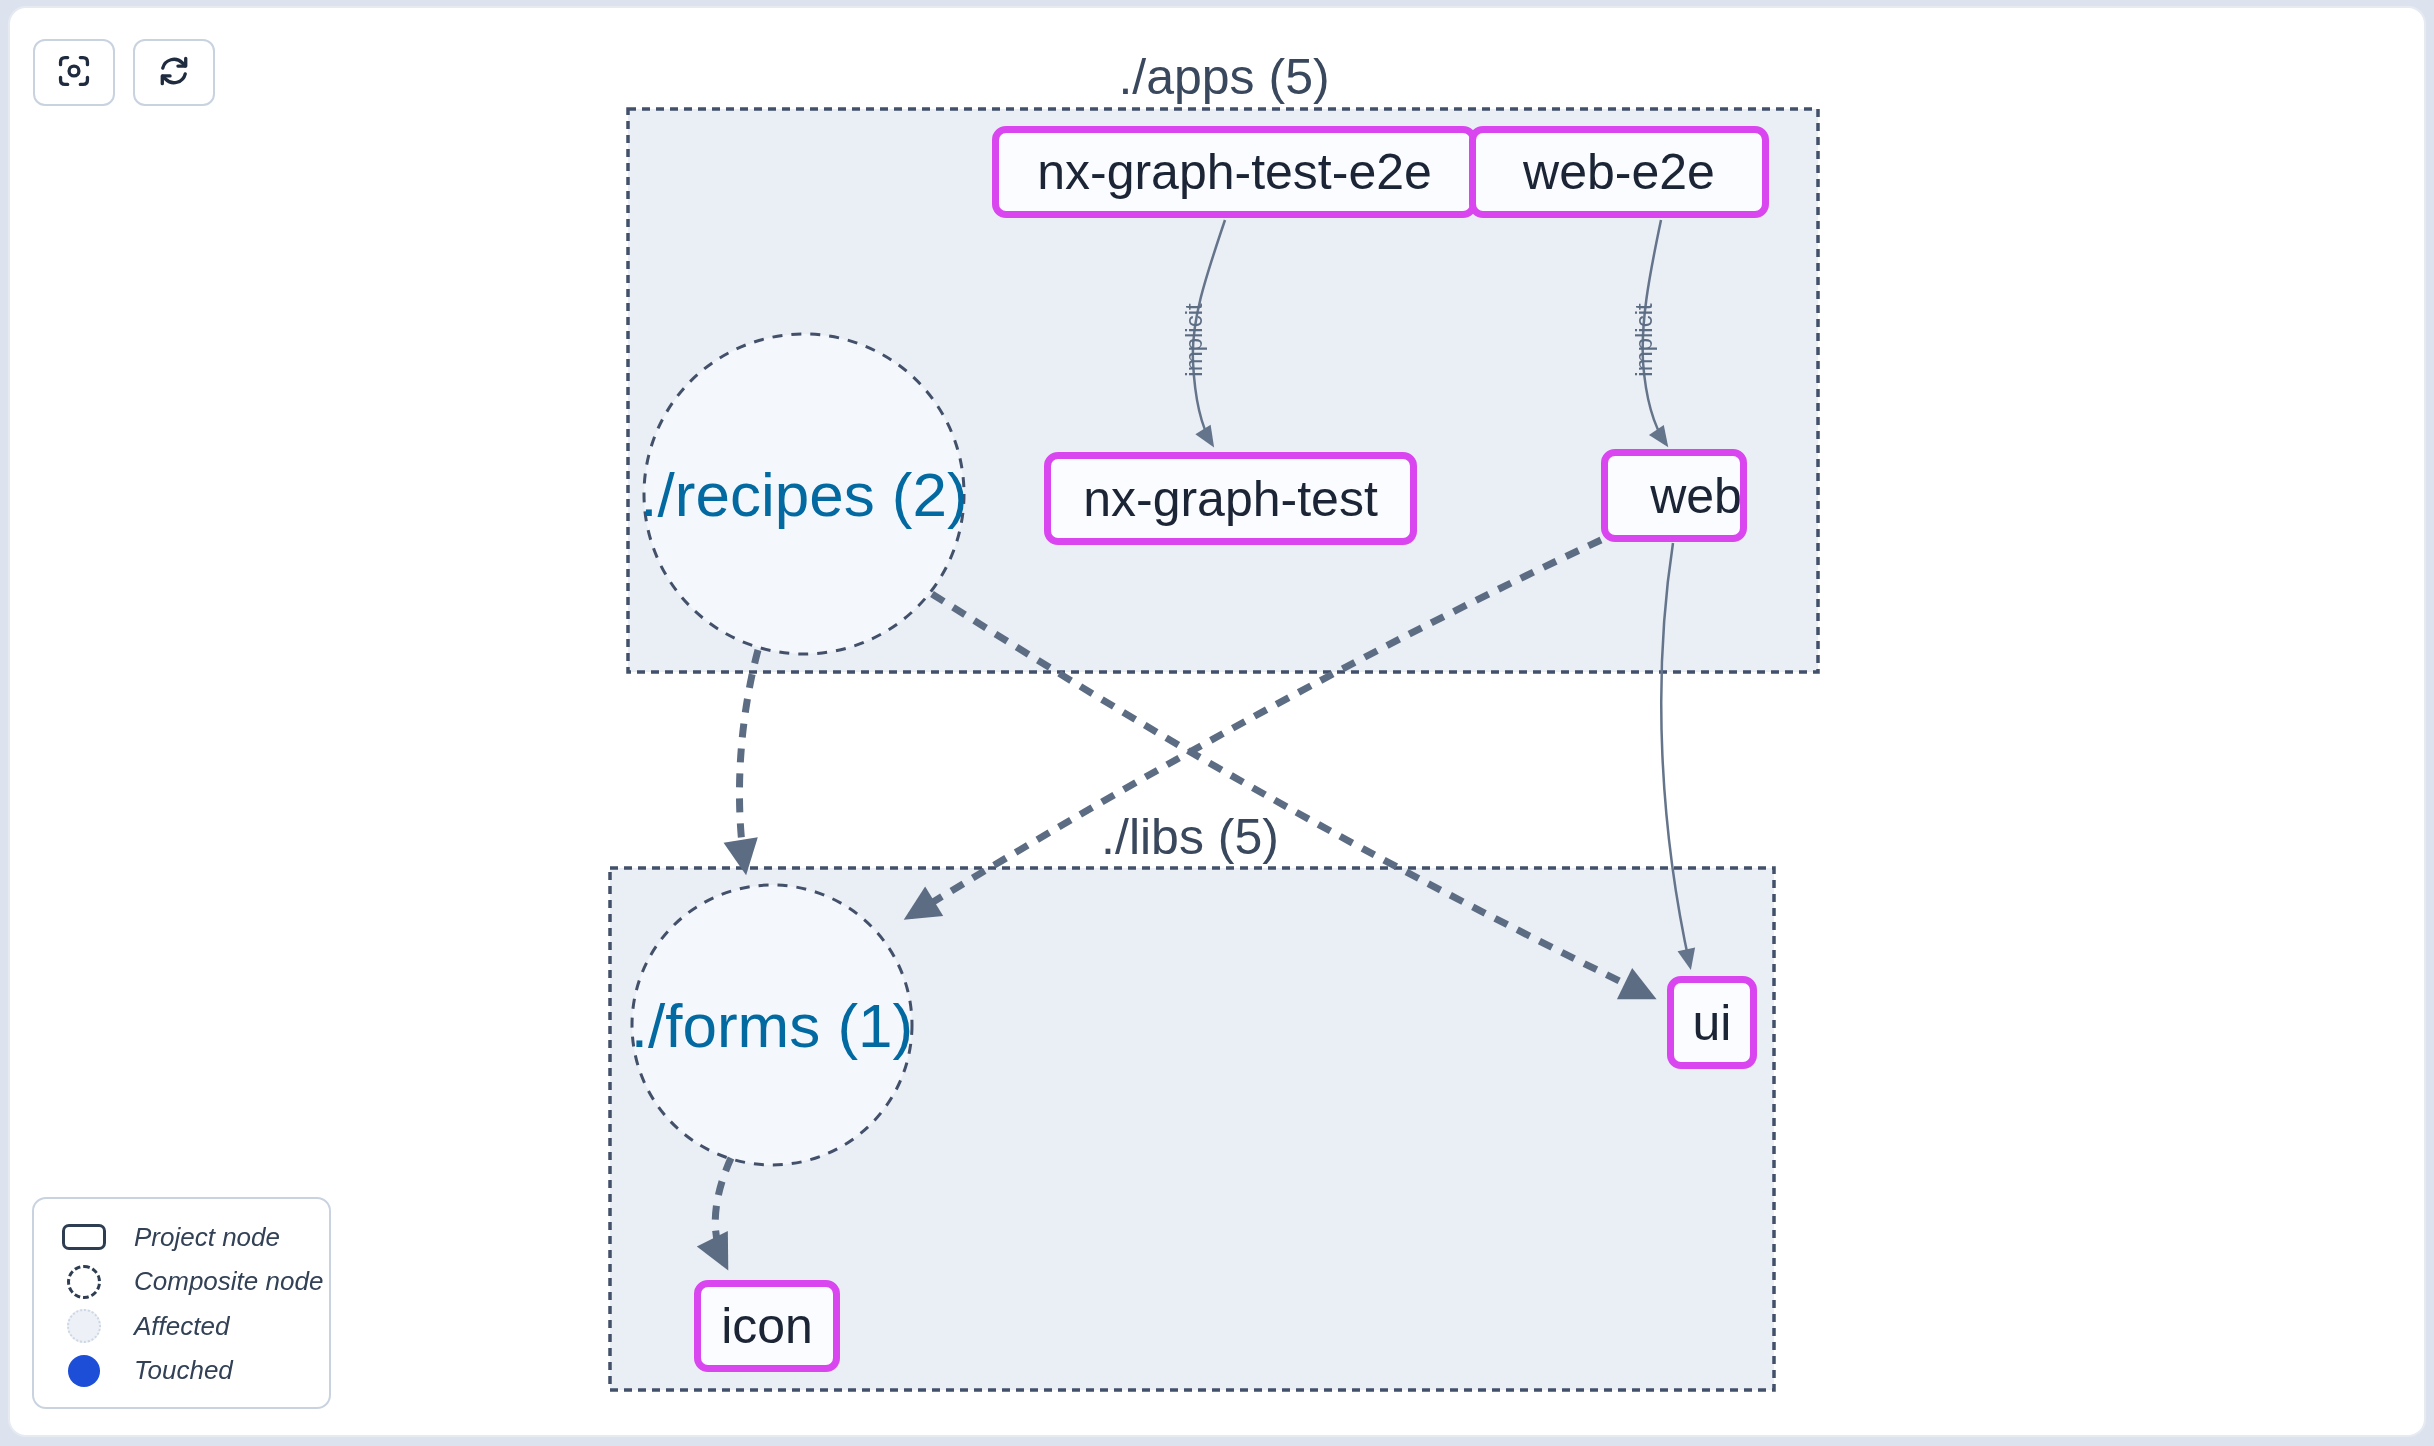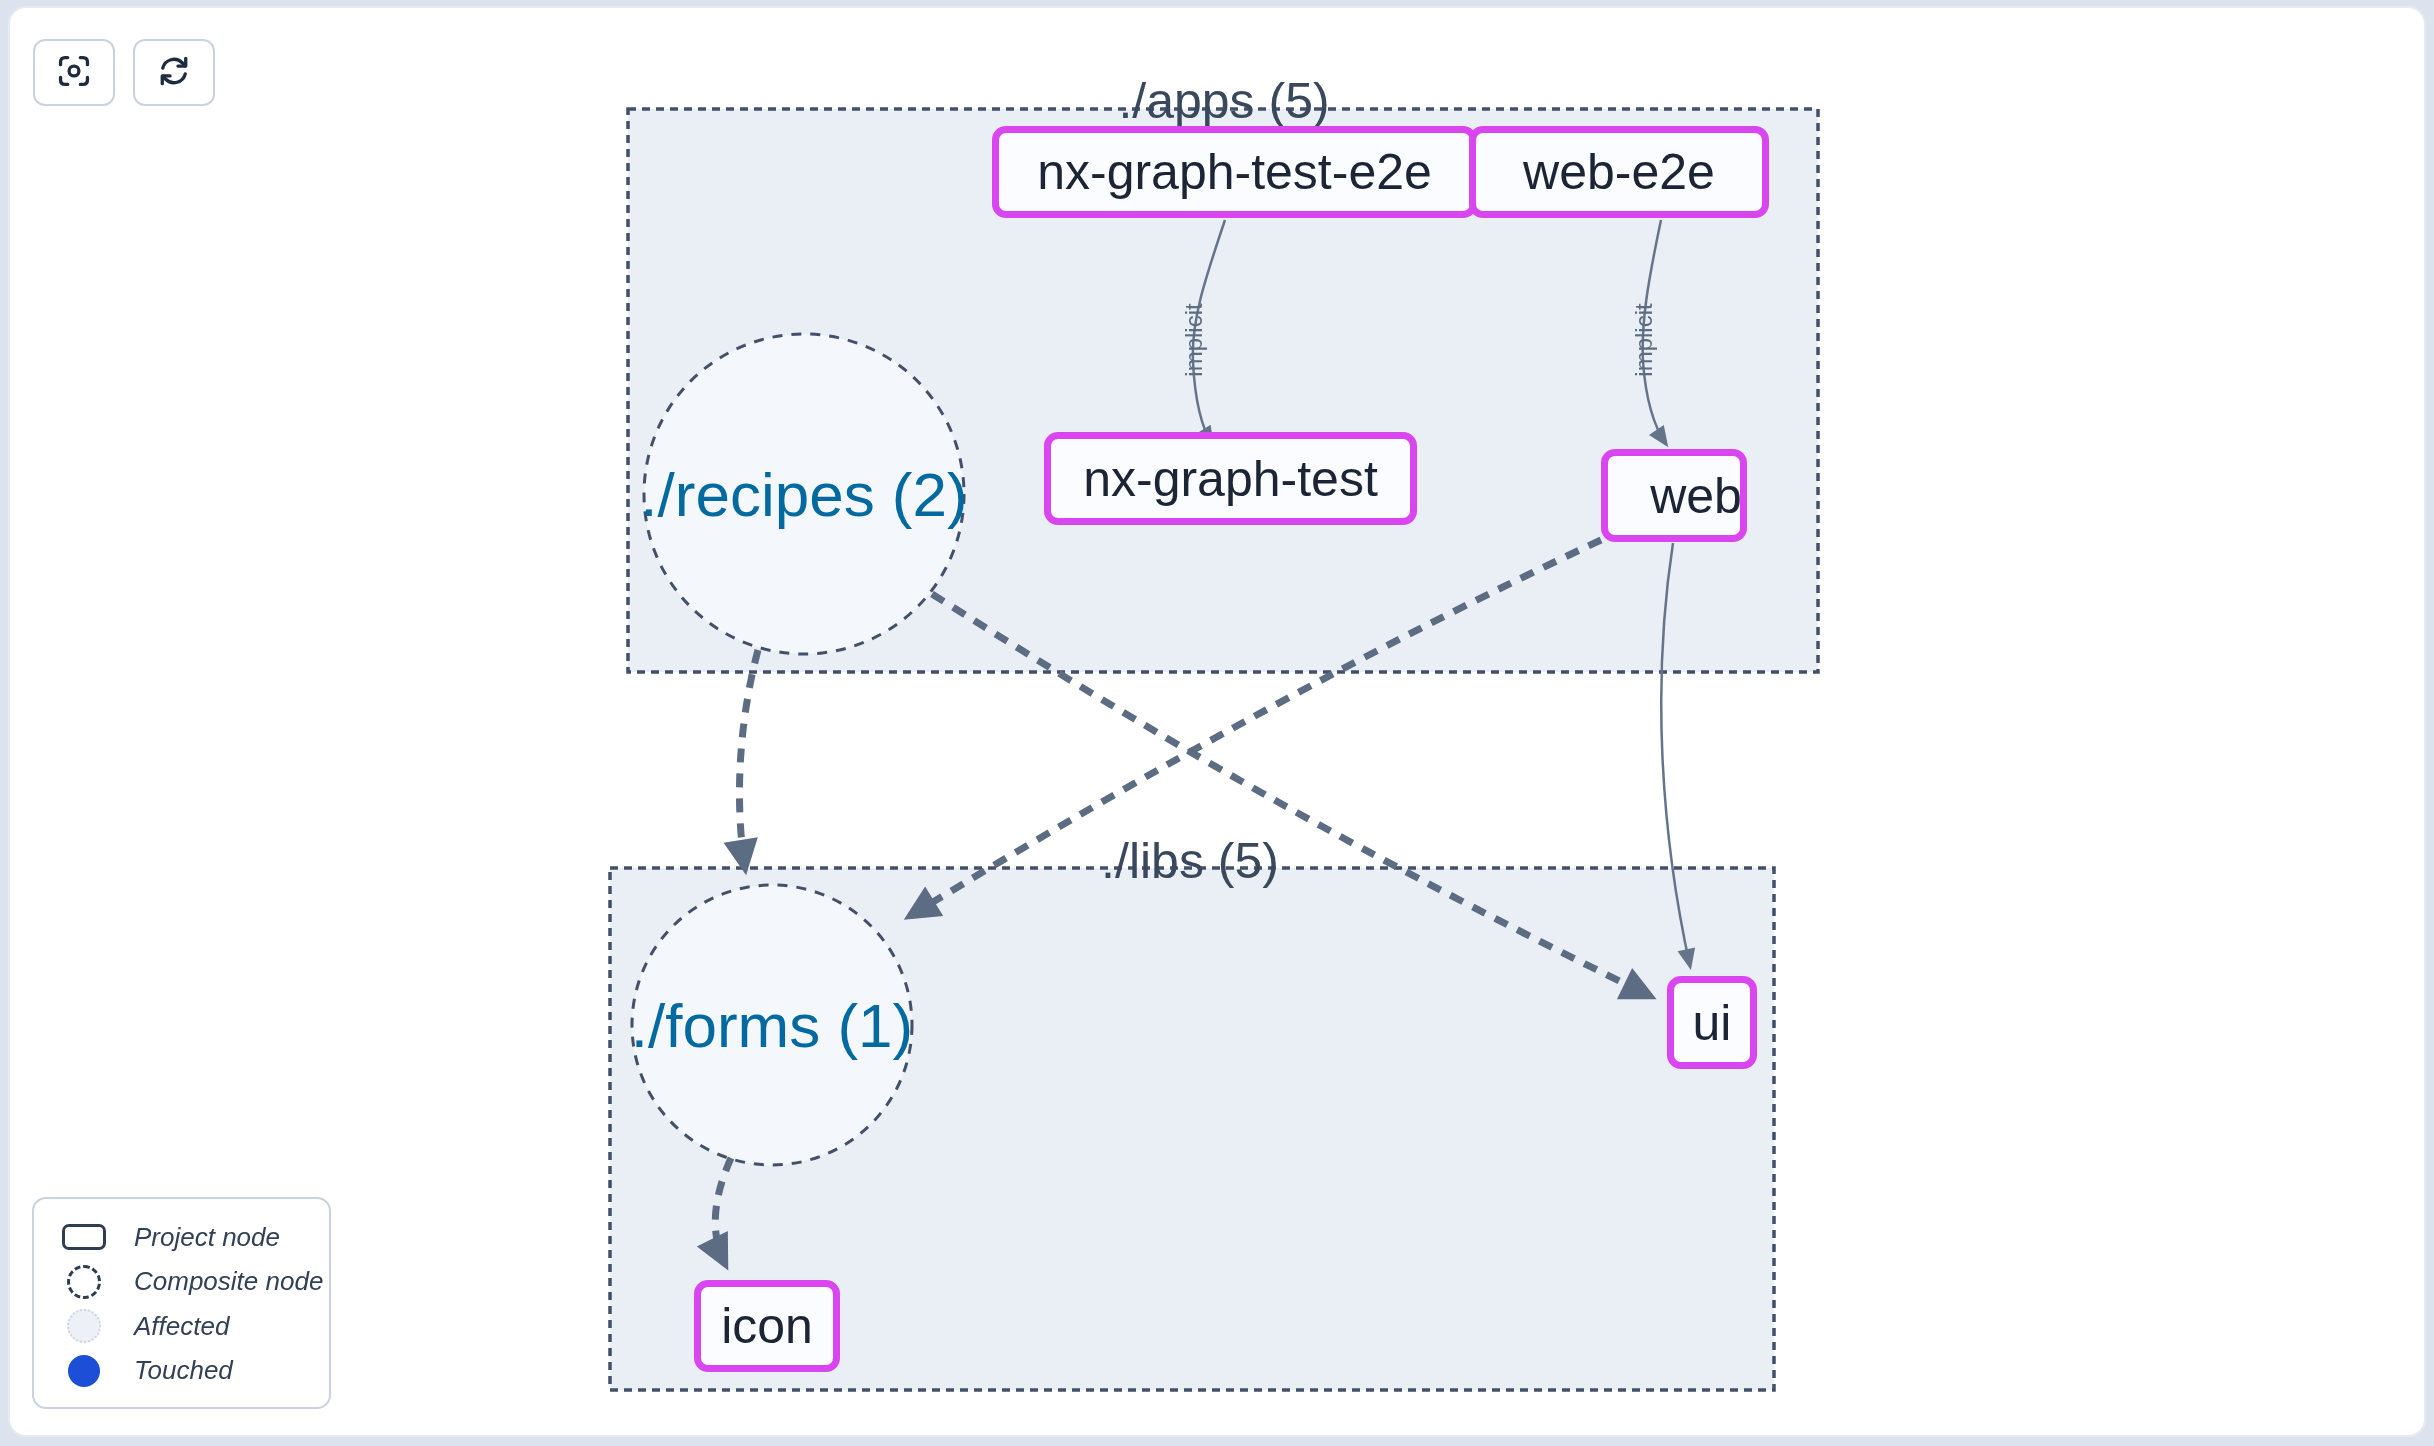--- a/index.html
+++ b/index.html
@@ -20,21 +20,21 @@
     position: absolute; top: 39px; width: 82px; height: 67px;
     background: #ffffff; border: 2px solid #c9d3e0; border-radius: 12px;
     display: flex; align-items: center; justify-content: center;
     box-sizing: border-box; cursor: pointer; padding: 0;
   }
   .toolbar-btn svg { stroke: #1f2b3e; fill: none; stroke-width: 2.1; stroke-linecap: round; stroke-linejoin: round; }
 
   .group-label {
     position: absolute; width: 500px; height: 52px;
     display: flex; align-items: flex-end; justify-content: center;
-    font-size: 50px; color: #3a485e; margin-top: 24px;
+    font-size: 50px; color: #3a485e;
   }
   .node {
     position: absolute; box-sizing: border-box;
     background: #fbfcff; border: 7px solid #d946ef; border-radius: 14px;
     display: flex; align-items: center; justify-content: center;
     font-size: 50px; color: #1b2535; cursor: pointer;
   }
   .circle-label {
     position: absolute; width: 400px; height: 64px;
     display: flex; align-items: center; justify-content: center;
@@ -92,21 +92,21 @@
   </svg>
 
   <div class="group-label" style="left:974px; top:54px;">./apps (5)</div>
   <div class="group-label" style="left:940px; top:814px;">./libs (5)</div>
 
   <div class="circle-label" style="left:604px; top:462px;">./recipes (2)</div>
   <div class="circle-label" style="left:572px; top:993px;">./forms (1)</div>
 
   <div class="node" style="left:992px; top:126px; width:485px; height:92px;">nx-graph-test-e2e</div>
   <div class="node" style="left:1469px; top:126px; width:300px; height:92px;">web-e2e</div>
-  <div class="node" style="left:1044px; top:432px; width:373px; height:93px;">nx-graph-test</div>
+  <div class="node" style="left:1044px; top:452px; width:373px; height:93px;">nx-graph-test</div>
   <div class="node" style="left:1601px; top:449px; width:146px; height:93px;padding-left:44px;">web</div>
   <div class="node" style="left:1667px; top:976px; width:90px; height:93px;">ui</div>
   <div class="node" style="left:694px; top:1280px; width:146px; height:92px;">icon</div>
 
   <button class="toolbar-btn" style="left:33px;">
     <span>
       <svg width="38" height="38" viewBox="0 0 24 24">
         <path d="M8 3.5 H6.3 Q3.5 3.5 3.5 6.3 V8"></path>
         <path d="M16 3.5 H17.7 Q20.5 3.5 20.5 6.3 V8"></path>
         <path d="M3.5 16 V17.7 Q3.5 20.5 6.3 20.5 H8"></path>

